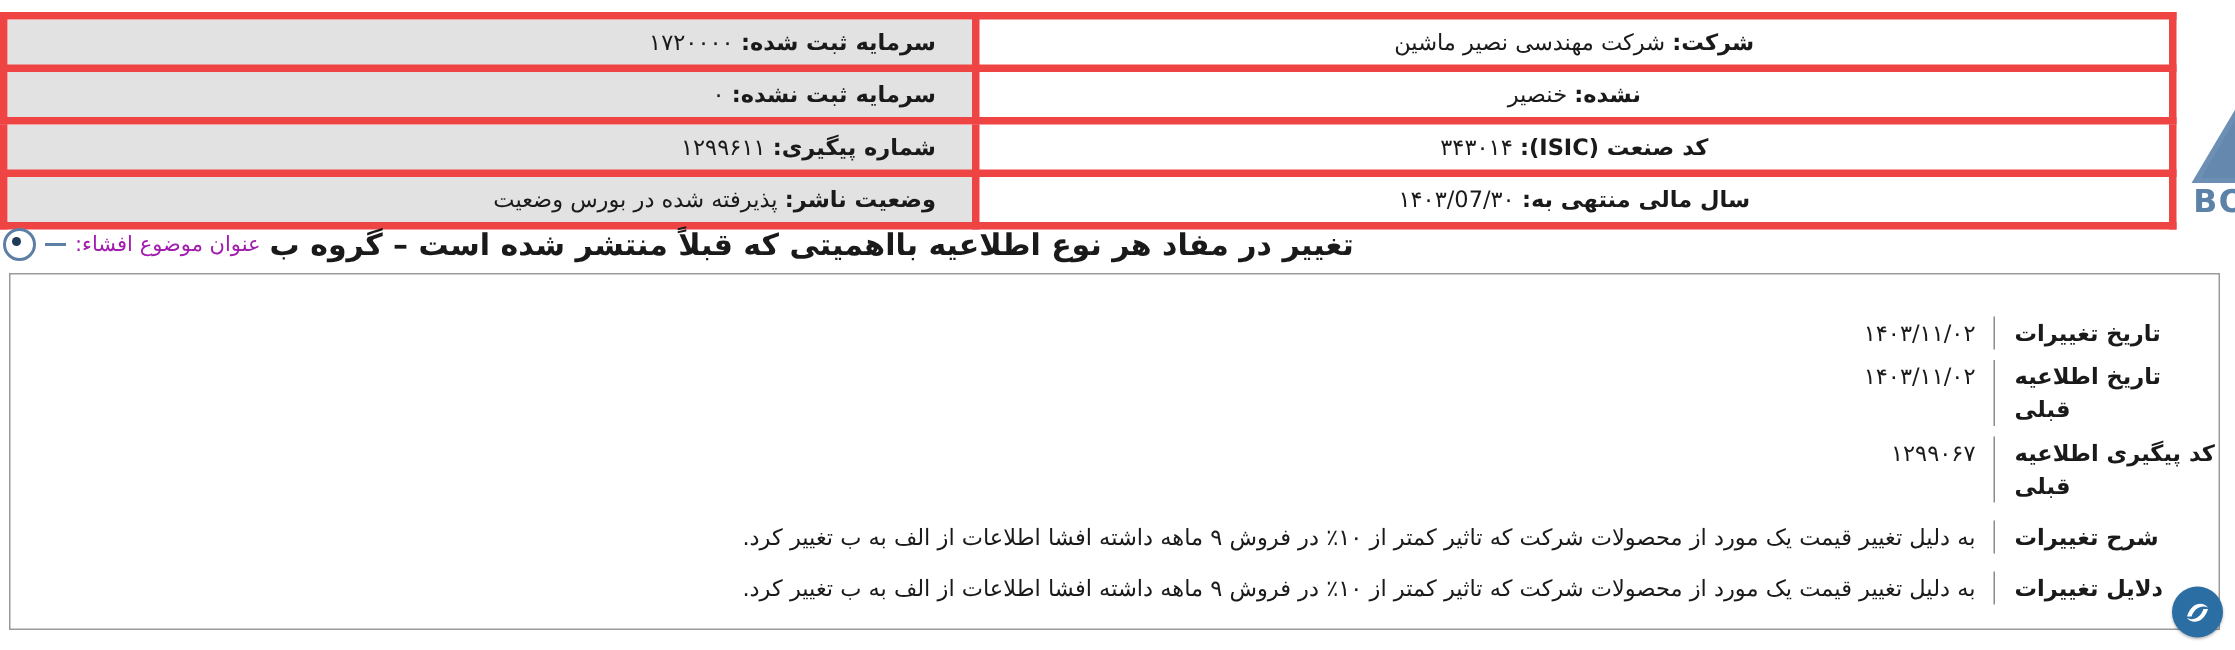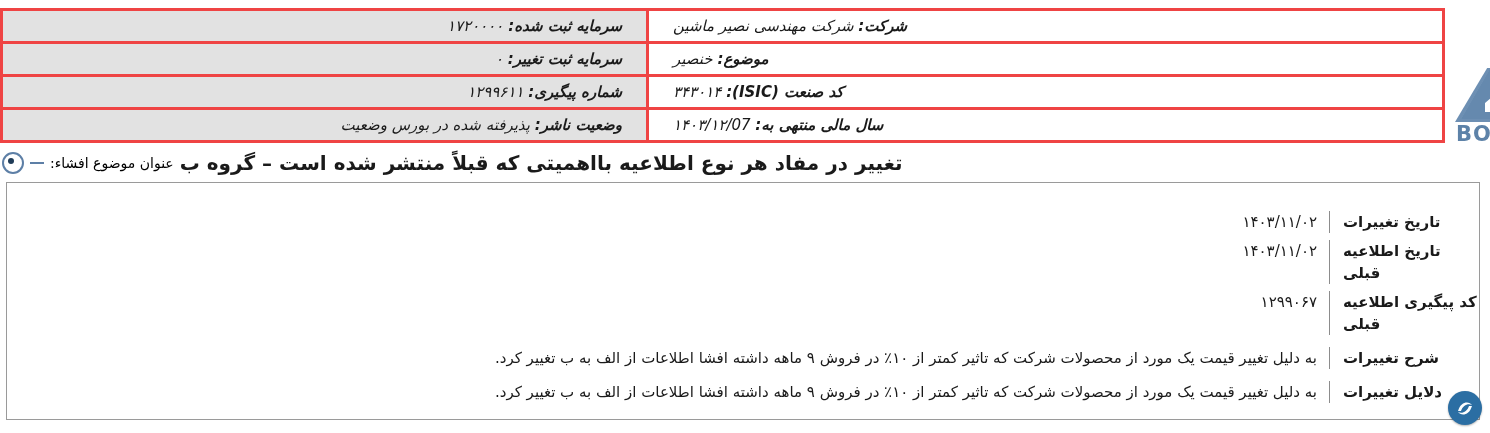--- a/index.html
+++ b/index.html
@@ -27,34 +27,33 @@
 
   
   .info-table {
     border-collapse: collapse;
     table-layout: fixed;
     width: 1340px;
     margin-top: 8px;
     margin-right: 0;
   }
   .info-table td {
-    border: 3px solid #ef4444;
+    border: 5px solid #ef4444;
     height: 30px;
     padding: 0 24px;
     font-size: 15px;
     vertical-align: middle;
     white-space: nowrap;
     overflow: hidden;
     text-overflow: ellipsis;
-    font-style: italic;
   }
   .cell-right {
     width: 745px;
     background: #ffffff;
-    text-align: left;
+    text-align: center;
   }
   .cell-left {
     width: 595px;
     background: #e2e2e2;
     text-align: right;
   }
   .lbl {
     font-weight: bold;
   }
   .val {
@@ -106,21 +105,21 @@
     background: #1f3b57;
   }
   .bullet-tail {
     width: 14px;
     height: 2px;
     background: #5d7fa6;
     flex: 0 0 14px;
   }
   .subject-caption {
     font-size: 14px;
-    color: #000000;
+    color: #a21caf;
     white-space: nowrap;
   }
   .subject-title {
     font-size: 20px;
     font-weight: bold;
     white-space: nowrap;
   }
   .spacer-flex { flex: 1 1 auto; }
 
   
@@ -200,42 +199,42 @@
           <span class="lbl">شرکت:</span>
           <span class="val">شرکت مهندسی نصیر ماشین</span>
         </td>
         <td class="cell-left">
           <span class="lbl">سرمایه ثبت شده:</span>
           <span class="val">۱۷۲۰۰۰۰</span>
         </td>
       </tr>
       <tr>
         <td class="cell-right">
-          <span class="lbl">موضوع:</span>
+          <span class="lbl">نشده:</span>
           <span class="val">خنصیر</span>
         </td>
         <td class="cell-left">
-          <span class="lbl">سرمایه ثبت تغییر:</span>
+          <span class="lbl">سرمایه ثبت نشده:</span>
           <span class="val">۰</span>
         </td>
       </tr>
       <tr>
         <td class="cell-right">
           <span class="lbl">کد صنعت (ISIC):</span>
           <span class="val">۳۴۳۰۱۴</span>
         </td>
         <td class="cell-left">
           <span class="lbl">شماره پیگیری:</span>
           <span class="val">۱۲۹۹۶۱۱</span>
         </td>
       </tr>
       <tr>
         <td class="cell-right">
           <span class="lbl">سال مالی منتهی به:</span>
-          <span class="val">۱۴۰۳/۱۲/07</span>
+          <span class="val">۱۴۰۳/07/۳۰</span>
         </td>
         <td class="cell-left">
           <span class="lbl">وضعیت ناشر:</span>
           <span class="val">پذیرفته شده در بورس وضعیت</span>
         </td>
       </tr>
     </tbody>
   </table>
 
   <div class="logo-box">

